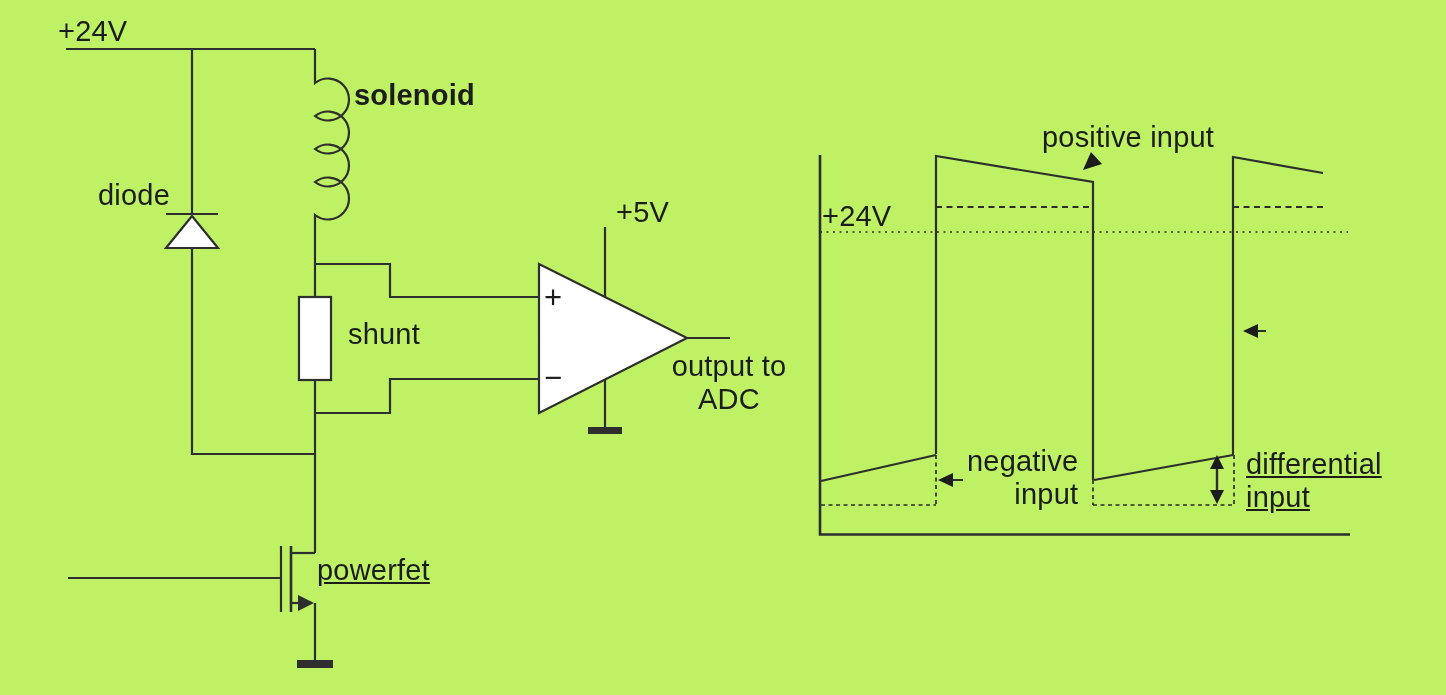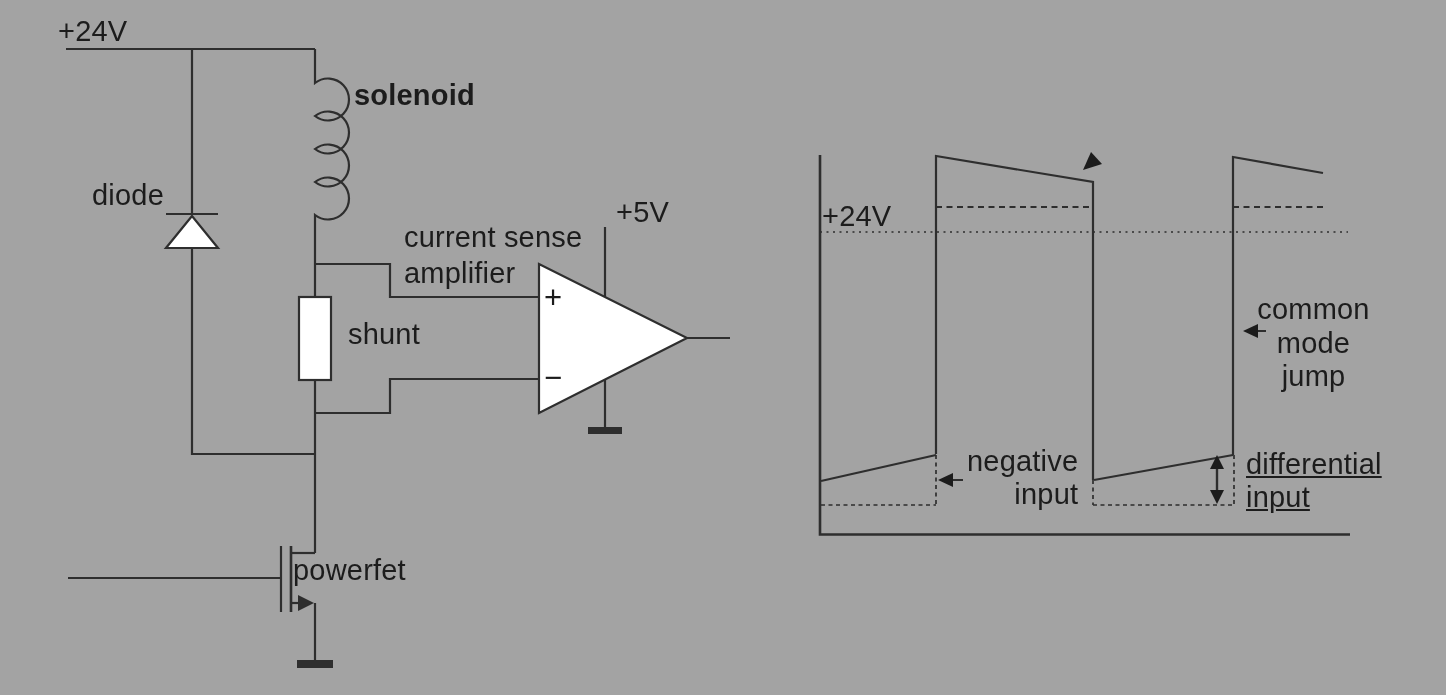--- a/index.html
+++ b/index.html
@@ -1,19 +1,19 @@
 <!DOCTYPE html>
 <html><head>
 <meta charset="utf-8">
 <style>
   html,body{margin:0;padding:0;background:#ffffff;}
   #stage{
     position:relative;
     width:1446px;height:695px;
-    background:#a3a3a3;
+    background:#bef264;
     font-family:"Liberation Sans", sans-serif;
     color:#1c1c1c;
     overflow:hidden;
   }
   #linework{position:absolute;left:0;top:0;}
   .label{
     position:absolute;
     font-size:29px;
     line-height:33px;
     letter-spacing:0.2px;
@@ -22,27 +22,27 @@
   }
   .center{text-align:center;}
   .opsym{
     position:absolute;
     font-size:31px;
     line-height:31px;
     color:#1c1c1c;
   }
   
   .lbl-rail24     {left:58px;   top:15px;}
-  .lbl-diode      {left:92px;   top:179px;}
+  .lbl-diode      {left:98px;   top:179px;}
   .lbl-solenoid   {left:354px;  top:79px;font-weight:bold;}
   .lbl-shunt      {left:333px;  top:318px;padding-left:15px;}
   .lbl-amp        {left:404px;  top:219px; line-height:36px;}
   .lbl-5v         {left:584px;  top:196px;margin-left:32px;}
   .lbl-out        {left:650px;  top:350px; width:158px;}
-  .lbl-powerfet   {left:293px;  top:554px;}
+  .lbl-powerfet   {left:317px;  top:554px;text-decoration:underline;}
   .sym-plus       {left:544px;  top:282px;}
   .sym-minus      {left:544px;  top:362px;}
   .lbl-wf24       {left:822px;  top:200px;}
   .lbl-posin      {left:1042px; top:121px; white-space:nowrap;}
   .lbl-negin      {left:967px;  top:445px;text-align:right;}
   .lbl-cm         {left:1250px; top:293px; width:127px; line-height:33.5px;}
   .lbl-diff       {left:1246px; top:448px;text-decoration:underline;}
 </style>
 </head>
 <body>
@@ -133,29 +133,27 @@
         <polygon points="1217,455 1210,469 1224,469" fill="#1c1c1c" stroke="none"></polygon>
         <polygon points="1217,504 1210,490 1224,490" fill="#1c1c1c" stroke="none"></polygon>
       </g>
     </g>
   </svg>
 
   <div class="label lbl-rail24">+24V</div>
   <div class="label lbl-diode">diode</div>
   <div class="label lbl-solenoid">solenoid</div>
   <div class="label lbl-shunt">shunt</div>
-  <div class="label lbl-amp">current sense
-amplifier</div>
   <div class="label lbl-5v">+5V</div>
+  <div class="label lbl-out center">output to
+ADC</div>
   <div class="label lbl-powerfet">powerfet</div>
   <div class="opsym sym-plus">+</div>
   <div class="opsym sym-minus">−</div>
 
   <div class="label lbl-wf24">+24V</div>
+  <div class="label lbl-posin">positive input</div>
   <div class="label lbl-negin">negative
 input</div>
-  <div class="label lbl-cm center">common
-mode
-jump</div>
   <div class="label lbl-diff">differential
 input</div>
 
 </div>
 
 </body></html>

